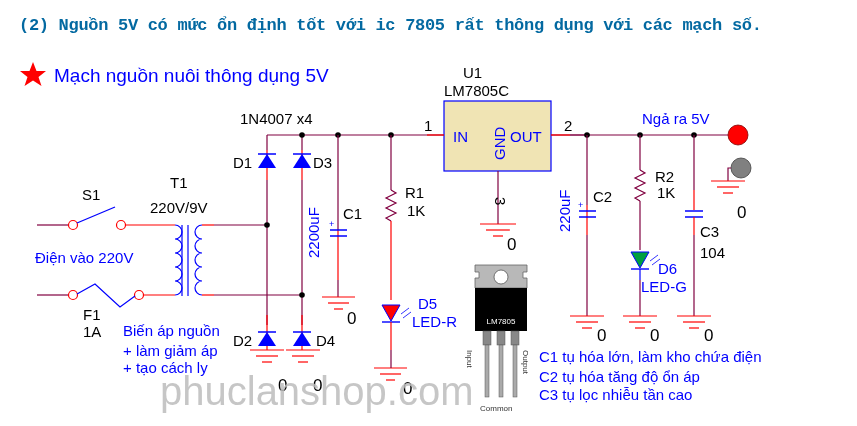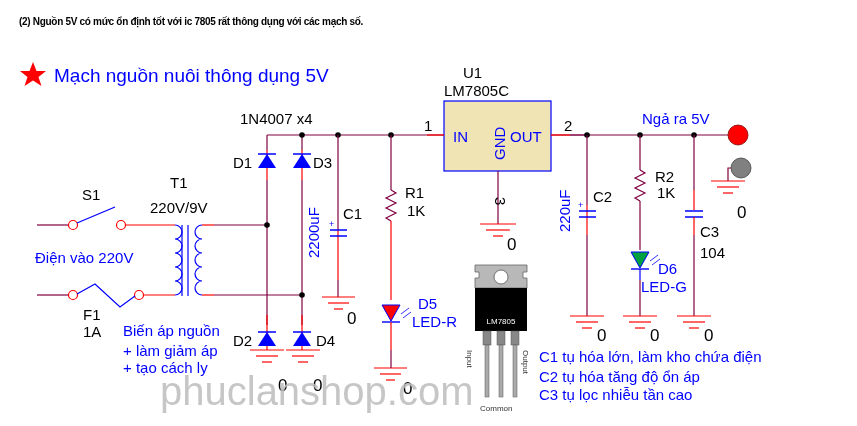--- a/index.html
+++ b/index.html
@@ -1,17 +1,17 @@
 <!DOCTYPE html>
 <html><head>
 <meta charset="utf-8">
 <style>
   html, body { margin:0; padding:0; background:#ffffff; }
   body { width:857px; height:426px; position:relative; overflow:hidden; font-family:"Liberation Sans", sans-serif; }
-  .heading { position:absolute; left:19px; top:16px; font-family:Liberation Sans, sans-serif; font-weight:bold; font-size:10px; color:#000000; letter-spacing:-0.3px; }
+  .heading { position:absolute; left:19px; top:16px; font-family:Liberation Mono, monospace; font-weight:bold; font-size:17px; color:#0369a1; letter-spacing:-0.3px; }
   svg#schem { position:absolute; left:0; top:0; }
   svg text { font-family:"Liberation Sans", sans-serif; }
   .lbl { font-size:15px; fill:#000; }
   .blue { font-size:15px; fill:#0000ff; }
   .watermark { font-size:40px; fill:#bdbdbd; letter-spacing:0px; }
 </style>
 </head>
 <body>
 
 <div class="heading">(2) Nguồn 5V có mức ổn định tốt với ic 7805 rất thông dụng với các mạch số.</div>

